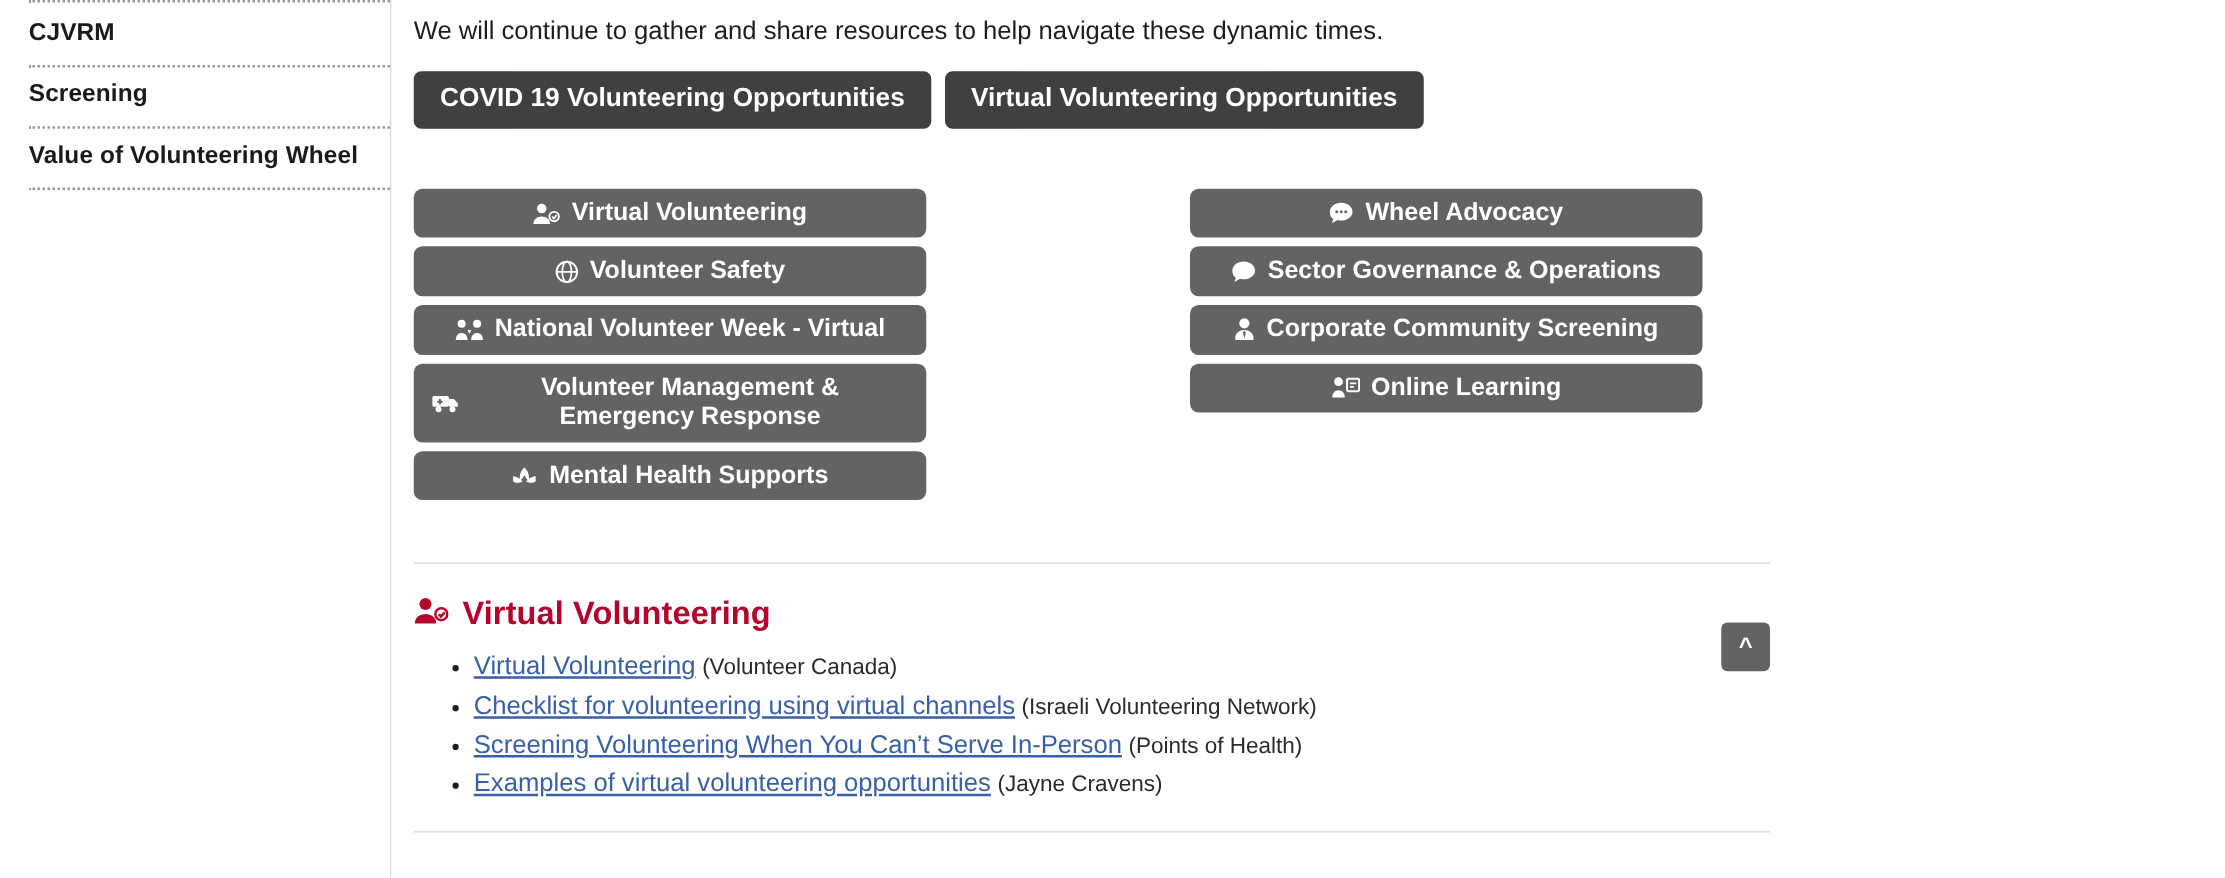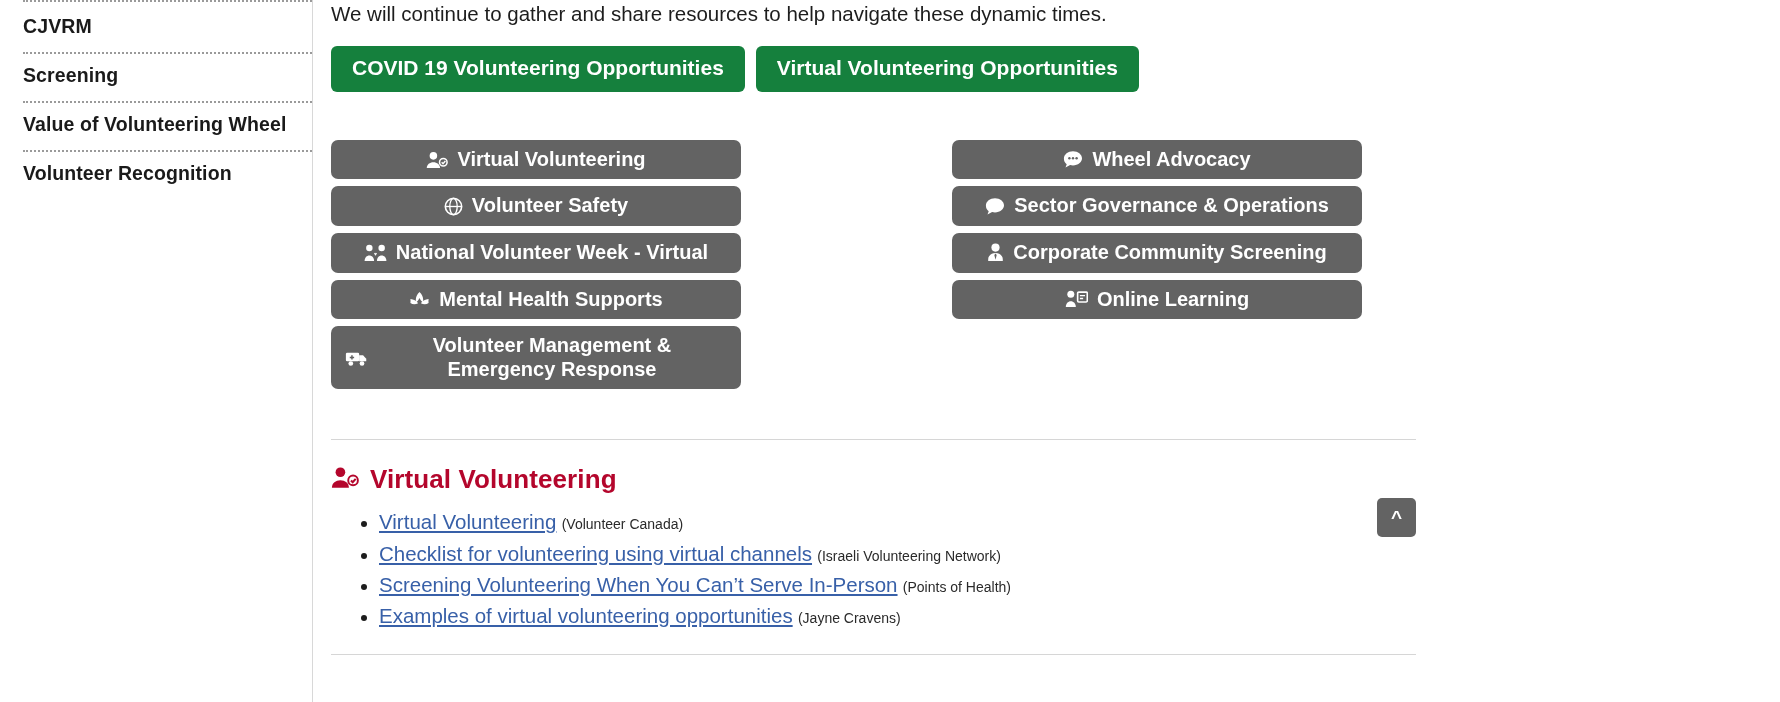--- a/index.html
+++ b/index.html
@@ -41,32 +41,32 @@
 
   
   .main {
     flex: 1 1 auto;
     padding: 0 20px 0 18px;
     position: relative;
   }
   .intro {
     font-size: 20.5px;
     color: #1d1d1d;
-    margin: 0 0 18px 0;
+    margin: 11px 0 18px 0;
     padding-top: 0;
     line-height: 1.35;
   }
 
   .pill-row {
     display: flex;
     gap: 11px;
     margin-bottom: 48px;
   }
   .pill {
-    background: #15803d;
+    background: #404040;
     color: #ffffff;
     font-size: 21px;
     font-weight: bold;
     padding: 10px 21px 12px;
     border-radius: 6px;
     border: none;
     cursor: pointer;
     line-height: 1.15;
     font-family: "Liberation Sans", sans-serif;
   }
@@ -134,21 +134,21 @@
     margin-bottom: 4.5px;
     line-height: 1.3;
   }
   ul.links li a {
     color: #3860a8;
     text-decoration: underline;
     font-size: 20.5px;
   }
   ul.links li .paren {
     color: #2a2a2a;
-    font-size: 14px;
+    font-size: 18px;
   }
 
   .bottom-rule {
     border: 0;
     border-top: 1px solid #d6d6d6;
     margin: 24px 0 0 0;
   }
 
   
   .totop {
@@ -178,23 +178,20 @@
   <nav class="sidebar">
     <div class="sidebar-item">
       <span class="sidebar-item-label">CJVRM</span>
     </div>
     <div class="sidebar-item">
       <span class="sidebar-item-label">Screening</span>
     </div>
     <div class="sidebar-item">
       <span class="sidebar-item-label">Value of Volunteering Wheel</span>
     </div>
-    <div class="sidebar-item no-rule">
-      <span class="sidebar-item-label">Volunteer Recognition</span>
-    </div>
   </nav>
 
   <main class="main">
 
     <p class="intro">We will continue to gather and share resources to help navigate these dynamic times.</p>
 
     <div class="pill-row">
       <button class="pill">COVID 19 Volunteering Opportunities</button>
       <button class="pill">Virtual Volunteering Opportunities</button>
     </div>
@@ -232,42 +229,42 @@
               <circle cx="5.5" cy="4.2" r="3.4" fill="#fff"></circle>
               <circle cx="18.5" cy="4.2" r="3.4" fill="#fff"></circle>
               <path d="M0.5 18c0-3.7 2.3-5.9 5-5.9s5 2.2 5 5.9z" fill="#fff"></path>
               <path d="M13.5 18c0-3.7 2.3-5.9 5-5.9s5 2.2 5 5.9z" fill="#fff"></path>
               <path d="M11 9.5l1.3 2.4M13 9.5l-1.3 2.4" stroke="#fff" stroke-width="1.3"></path>
             </svg>
           </span>
           <span class="txt">National Volunteer Week - Virtual</span>
         </button>
 
-        <button class="gbtn">
-          <span class="ico">
-            <svg width="21" height="18" viewBox="0 0 22 19" aria-hidden="true">
-              <path d="M11 2.2c2.6 2.3 3.9 5.2 3.9 8.3 0 .9-.1 1.7-.3 2.5-1.6-1-2.8-2.6-3.6-4.6-.8 2-2 3.6-3.6 4.6-.2-.8-.3-1.6-.3-2.5 0-3.1 1.3-6 3.9-8.3z" fill="#fff"></path>
-              <path d="M1.4 9.4c3.4.3 6.3 1.9 8.2 4.5-2.8 1.5-5.8 1.5-8.2-.2.2-1.4.2-2.8 0-4.3z" fill="#fff"></path>
-              <path d="M20.6 9.4c-3.4.3-6.3 1.9-8.2 4.5 2.8 1.5 5.8 1.5 8.2-.2-.2-1.4-.2-2.8 0-4.3z" fill="#fff"></path>
-            </svg>
-          </span>
-          <span class="txt">Mental Health Supports</span>
-        </button>
-
         <button class="gbtn two-line">
           <span class="ico">
             <svg width="23" height="18" viewBox="0 0 24 19" aria-hidden="true">
               <rect x="0.8" y="4" width="14" height="9" rx="1.4" fill="#fff"></rect>
               <path d="M14.8 6.6h4.1l3.4 3.6V13h-7.5z" fill="#fff"></path>
               <circle cx="6" cy="15.3" r="2.5" fill="#fff"></circle>
               <circle cx="17.8" cy="15.3" r="2.5" fill="#fff"></circle>
               <path d="M7.2 6.6v4.6M4.9 8.9h4.6" stroke="#636363" stroke-width="1.6"></path>
             </svg>
           </span>
           <span class="txt">Volunteer Management &amp; Emergency Response</span>
+        </button>
+
+        <button class="gbtn">
+          <span class="ico">
+            <svg width="21" height="18" viewBox="0 0 22 19" aria-hidden="true">
+              <path d="M11 2.2c2.6 2.3 3.9 5.2 3.9 8.3 0 .9-.1 1.7-.3 2.5-1.6-1-2.8-2.6-3.6-4.6-.8 2-2 3.6-3.6 4.6-.2-.8-.3-1.6-.3-2.5 0-3.1 1.3-6 3.9-8.3z" fill="#fff"></path>
+              <path d="M1.4 9.4c3.4.3 6.3 1.9 8.2 4.5-2.8 1.5-5.8 1.5-8.2-.2.2-1.4.2-2.8 0-4.3z" fill="#fff"></path>
+              <path d="M20.6 9.4c-3.4.3-6.3 1.9-8.2 4.5 2.8 1.5 5.8 1.5 8.2-.2-.2-1.4-.2-2.8 0-4.3z" fill="#fff"></path>
+            </svg>
+          </span>
+          <span class="txt">Mental Health Supports</span>
         </button>
       </div>
 
       <div class="btn-col right">
 
         <button class="gbtn">
           <span class="ico">
             <svg width="20" height="19" viewBox="0 0 20 19" aria-hidden="true">
               <path d="M10 1.2c5 0 9 3.2 9 7.1s-4 7.1-9 7.1c-1 0-2-.1-2.9-.4L2.5 17.5l1.2-3.3C1.8 12.9.9 11.1.9 8.3 1 4.4 5 1.2 10 1.2z" fill="#fff"></path>
               <circle cx="6.4" cy="8.3" r="1.2" fill="#636363"></circle>

